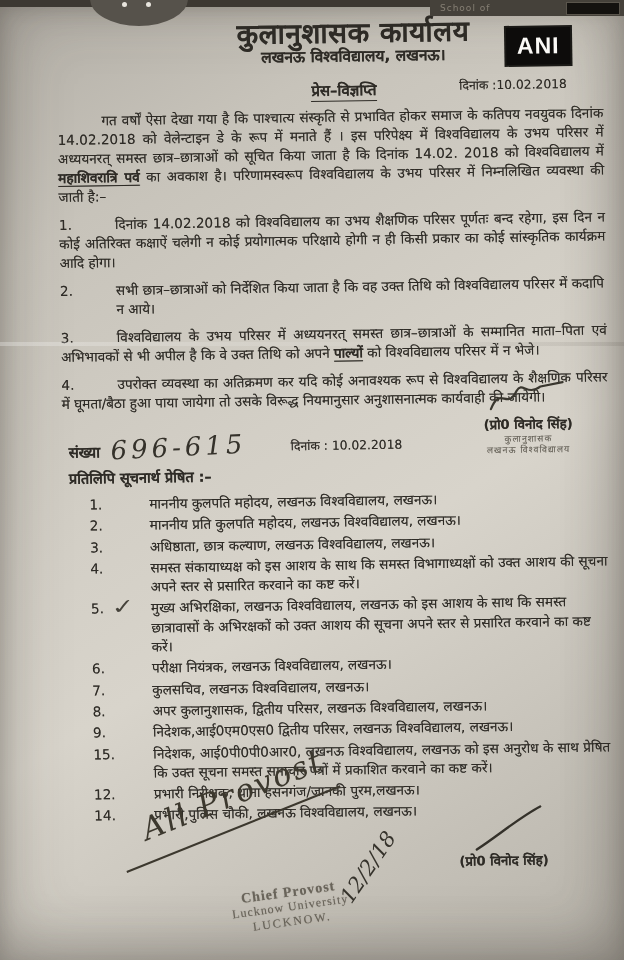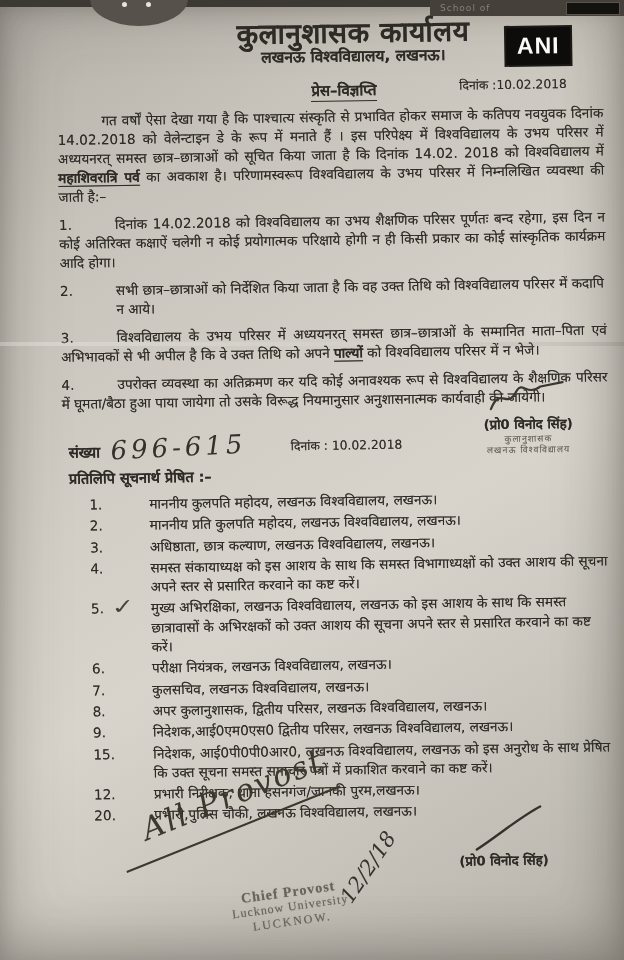--- a/index.html
+++ b/index.html
@@ -142,21 +142,21 @@
       <div class="crow"><span class="num-abs">2.</span><span>माननीय प्रति कुलपति महोदय, लखनऊ विश्वविद्यालय, लखनऊ।</span></div>
       <div class="crow"><span class="num-abs">3.</span><span>अधिष्ठाता, छात्र कल्याण, लखनऊ विश्वविद्यालय, लखनऊ।</span></div>
       <div class="crow"><span class="num-abs">4.</span><span>समस्त संकायाध्यक्ष को इस आशय के साथ कि समस्त विभागाध्यक्षों को उक्त आशय की सूचना अपने स्तर से प्रसारित करवाने का कष्ट करें।</span></div>
       <div class="crow"><span class="num-abs">5.</span><span class="check">✓</span><span>मुख्य अभिरक्षिका, लखनऊ विश्वविद्यालय, लखनऊ को इस आशय के साथ कि समस्त छात्रावासों के अभिरक्षकों को उक्त आशय की सूचना अपने स्तर से प्रसारित करवाने का कष्ट करें।</span></div>
       <div class="crow"><span class="num-abs">6.</span><span>परीक्षा नियंत्रक, लखनऊ विश्वविद्यालय, लखनऊ।</span></div>
       <div class="crow"><span class="num-abs">7.</span><span>कुलसचिव, लखनऊ विश्वविद्यालय, लखनऊ।</span></div>
       <div class="crow"><span class="num-abs">8.</span><span>अपर कुलानुशासक, द्वितीय परिसर, लखनऊ विश्वविद्यालय, लखनऊ।</span></div>
       <div class="crow"><span class="num-abs">9.</span><span>निदेशक,आई0एम0एस0 द्वितीय परिसर, लखनऊ विश्वविद्यालय, लखनऊ।</span></div>
       <div class="crow"><span class="num-abs">15.</span><span>निदेशक, आई0पी0पी0आर0, लखनऊ विश्वविद्यालय, लखनऊ को इस अनुरोध के साथ प्रेषित कि उक्त सूचना समस्त समाचार पत्रों में प्रकाशित करवाने का कष्ट करें।</span></div>
       <div class="crow"><span class="num-abs">12.</span><span>प्रभारी निरीक्षक, थाना हसनगंज/जानकी पुरम,लखनऊ।</span></div>
-      <div class="crow"><span class="num-abs">20.</span><span>प्रभारी,पुलिस चौकी, लखनऊ विश्वविद्यालय, लखनऊ।</span></div>
+      <div class="crow"><span class="num-abs">14.</span><span>प्रभारी,पुलिस चौकी, लखनऊ विश्वविद्यालय, लखनऊ।</span></div>
     </div>
 
     <div class="allprovost">All Provost</div>
     <div class="allprovost-line"></div>
 
     <div class="sig2">
       <svg width="90" height="46" viewBox="0 0 90 46">
         <path d="M18,44 C40,30 62,12 82,2" fill="none" stroke="#34312a" stroke-width="2.4" stroke-linecap="round"></path>
       </svg>
       <div class="sig-name">(प्रो0 विनोद सिंह)</div>

